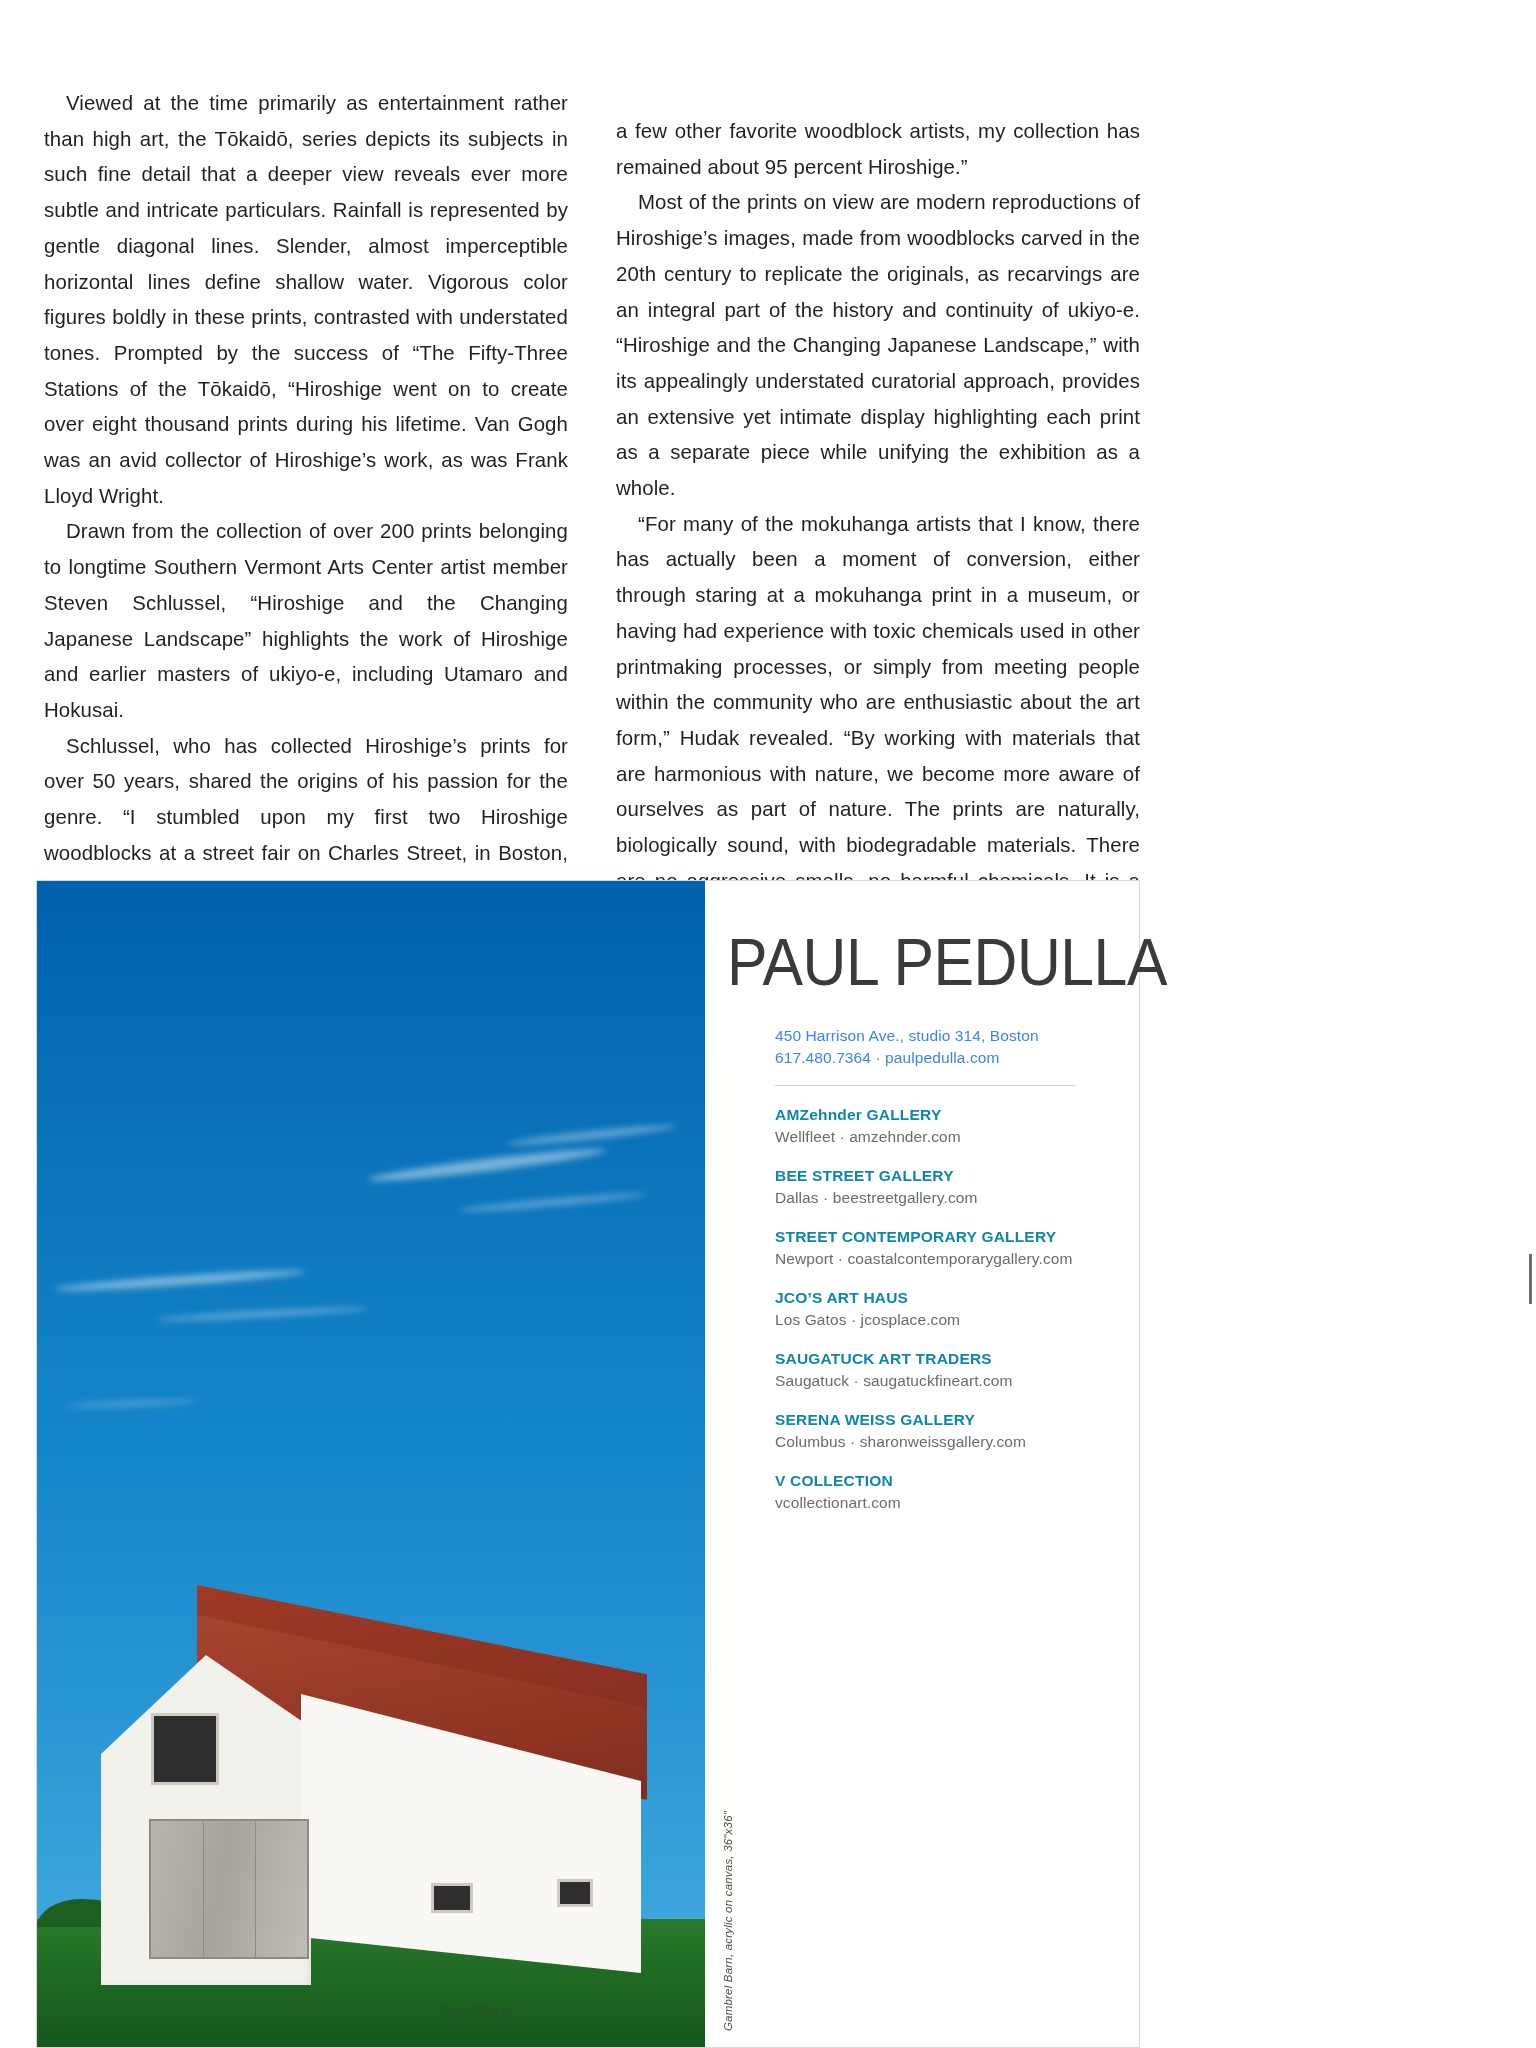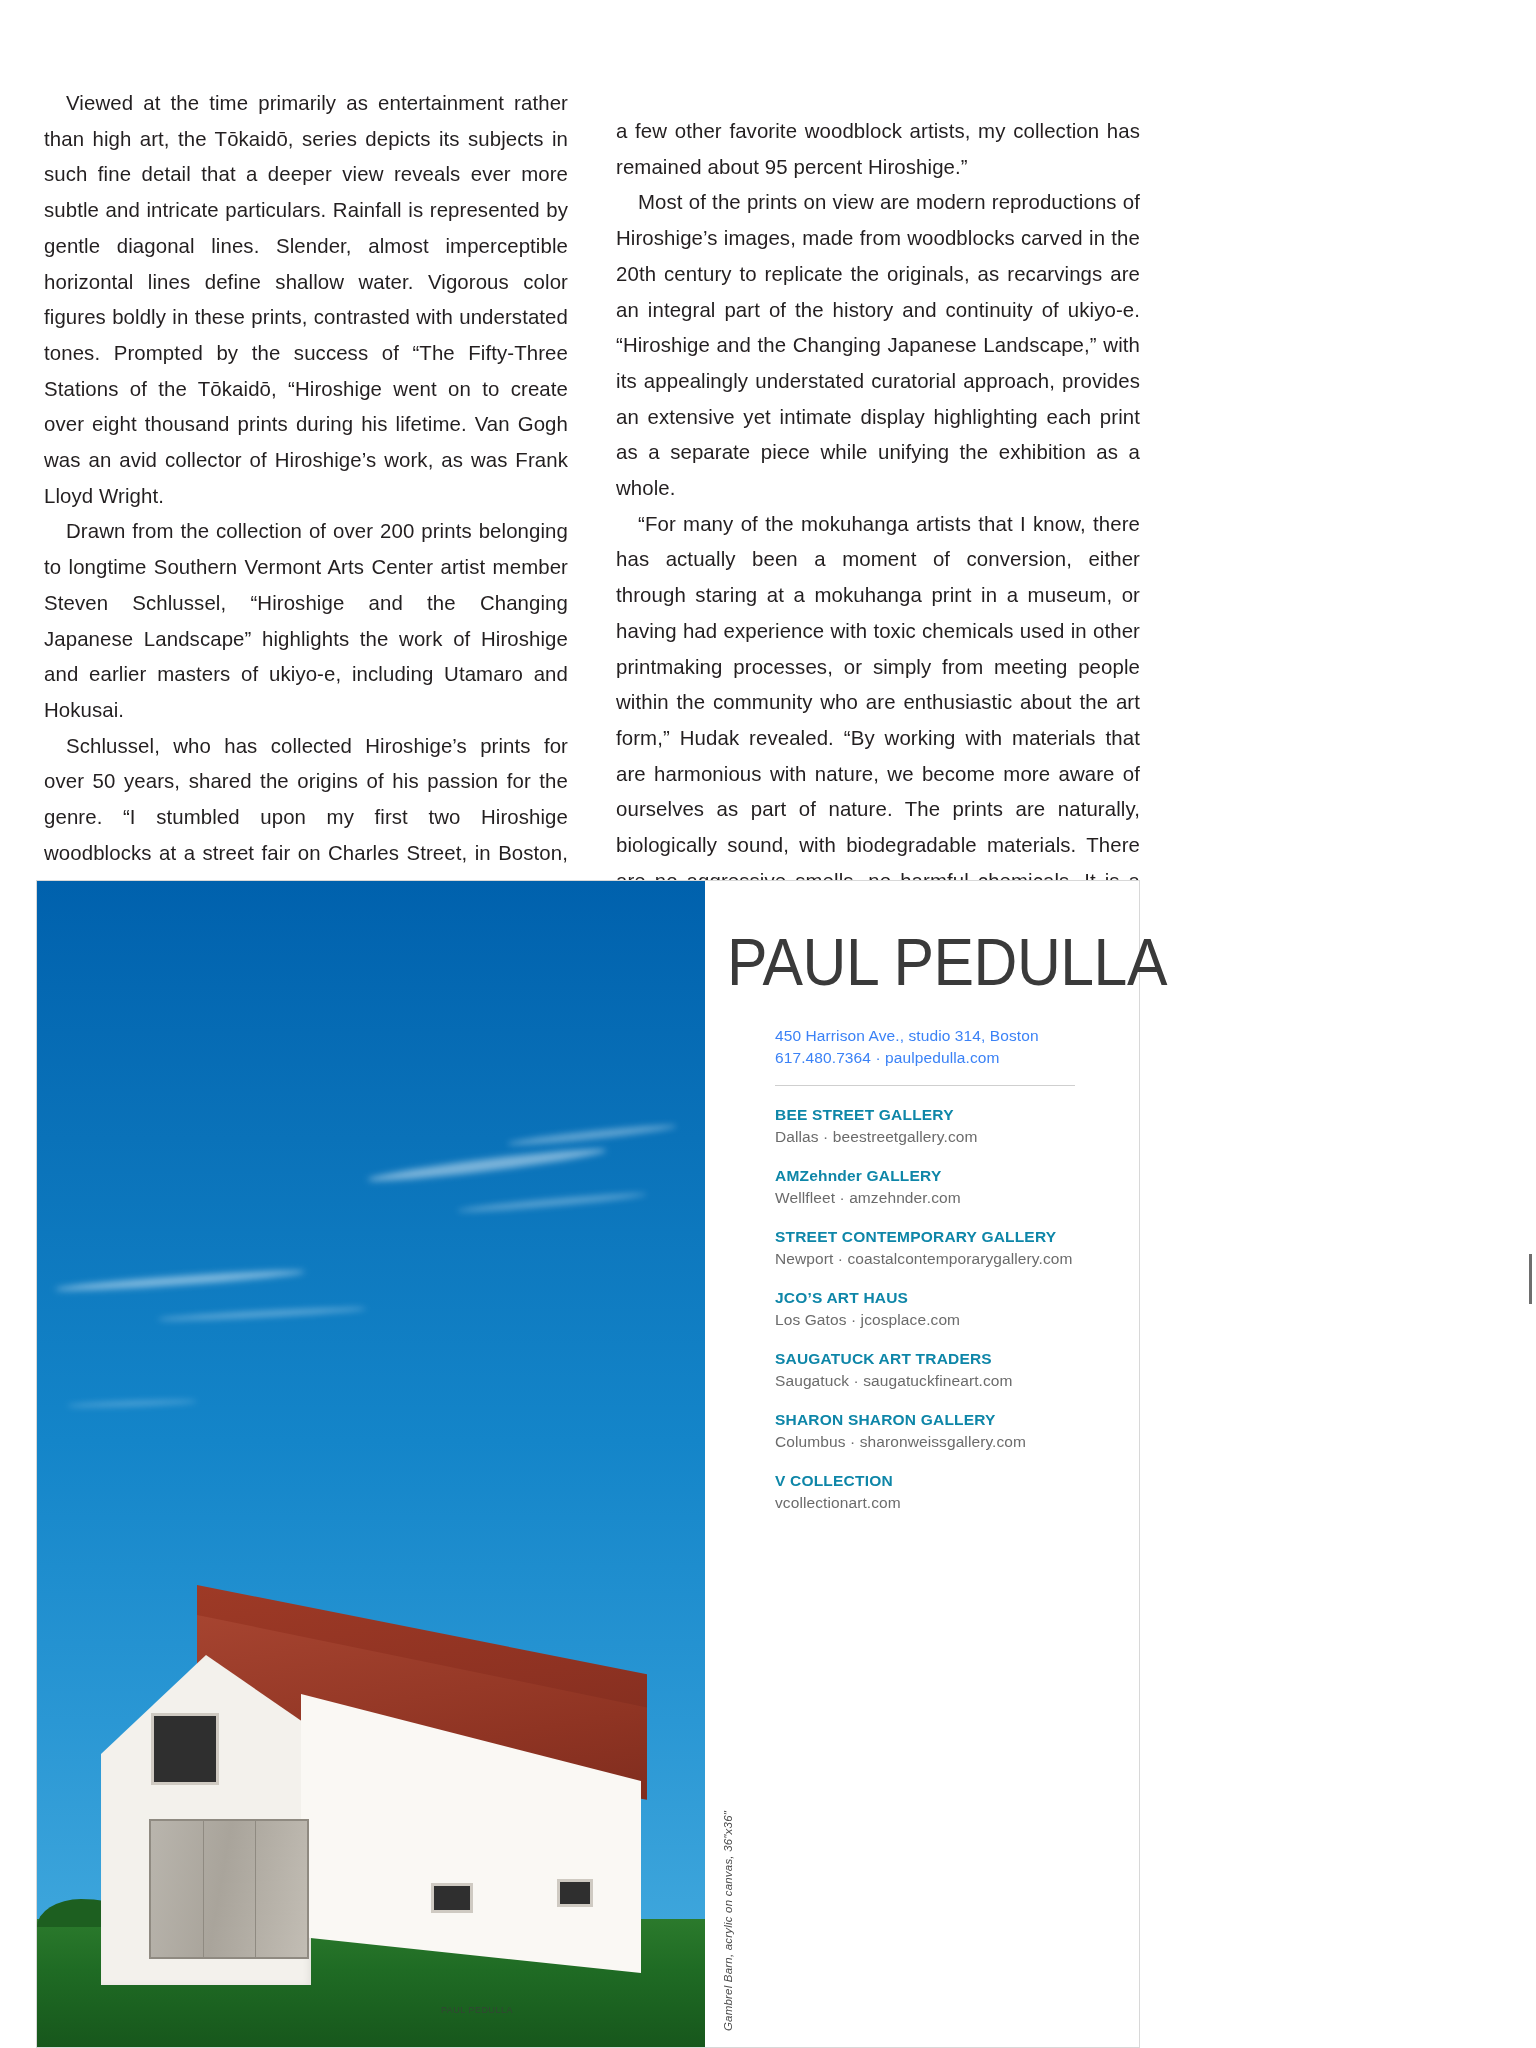--- a/index.html
+++ b/index.html
@@ -337,41 +337,41 @@
 
     <div class="studio-block">
       <div>450 Harrison Ave., studio 314, Boston</div>
       <div>617.480.7364  ·  paulpedulla.com</div>
     </div>
 
     <div class="rule"></div>
 
     <ul class="gal-list">
       <li class="gal">
+        <div class="gal-name">AMZehnder GALLERY</div>
+        <div class="gal-loc">Wellfleet  ·  amzehnder.com</div>
+      </li>
+      <li class="gal">
         <div class="gal-name">BEE STREET GALLERY</div>
         <div class="gal-loc">Dallas  ·  beestreetgallery.com</div>
       </li>
       <li class="gal">
-        <div class="gal-name">AMZehnder GALLERY</div>
-        <div class="gal-loc">Wellfleet  ·  amzehnder.com</div>
-      </li>
-      <li class="gal">
         <div class="gal-name">STREET CONTEMPORARY GALLERY</div>
         <div class="gal-loc">Newport  ·  coastalcontemporarygallery.com</div>
       </li>
       <li class="gal">
         <div class="gal-name">JCO’S ART HAUS</div>
         <div class="gal-loc">Los Gatos  ·  jcosplace.com</div>
       </li>
       <li class="gal">
         <div class="gal-name">SAUGATUCK ART TRADERS</div>
         <div class="gal-loc">Saugatuck  ·  saugatuckfineart.com</div>
       </li>
       <li class="gal">
-        <div class="gal-name">SHARON SHARON GALLERY</div>
+        <div class="gal-name">SERENA WEISS GALLERY</div>
         <div class="gal-loc">Columbus  ·  sharonweissgallery.com</div>
       </li>
       <li class="gal">
         <div class="gal-name">V COLLECTION</div>
         <div class="gal-loc">vcollectionart.com</div>
       </li>
     </ul>
   </div>
 </div>
 

